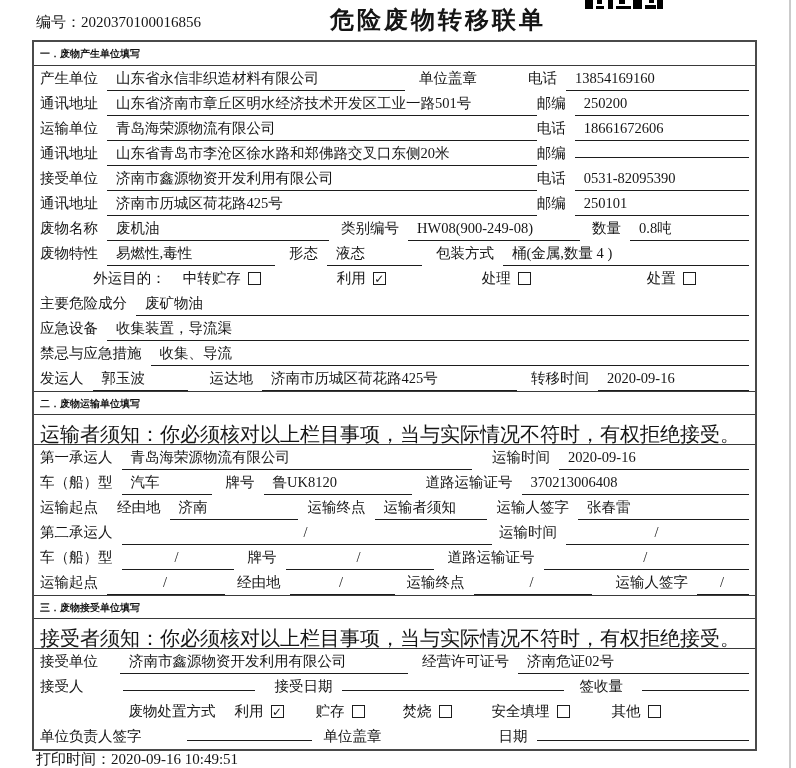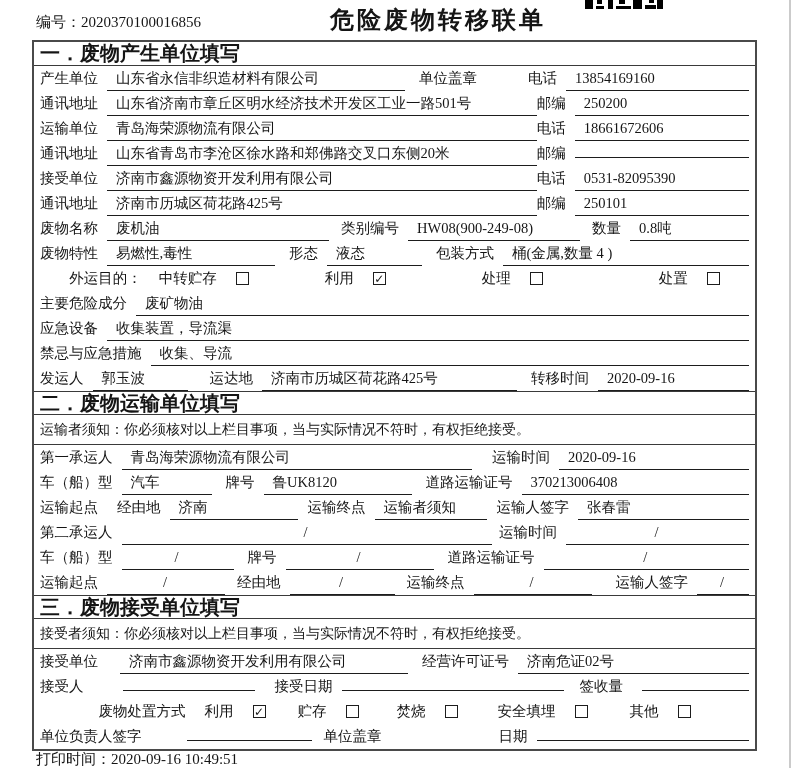--- a/index.html
+++ b/index.html
@@ -4,31 +4,31 @@
 <style>
   html,body{margin:0;padding:0;background:#fff;}
   .page{position:relative;width:796px;height:768px;background:#fff;overflow:hidden;
         font-family:"Liberation Serif","DejaVu Serif",serif;color:#151515;}
   .serial{position:absolute;left:36px;top:13px;font-size:15px;white-space:nowrap;}
   .doc-title{position:absolute;left:330px;top:4px;font-size:24px;font-weight:700;letter-spacing:3px;white-space:nowrap;}
   .qr{position:absolute;left:585px;top:0;width:78px;height:9px;}
   .qr i{position:absolute;background:#000;display:block;}
   .edge-line{position:absolute;left:789px;top:0;width:2px;height:768px;background:#cbcbcb;}
   .form{position:absolute;left:32px;top:40px;width:725px;border:2px solid #4a4a4a;box-sizing:border-box;background:#fff;}
-  .sec-h{font-family:"Liberation Sans","DejaVu Sans",sans-serif;font-weight:700;font-size:20px;
+  .sec-h{font-family:"Liberation Sans","DejaVu Sans",sans-serif;font-weight:700;font-size:10px;
          height:24px;line-height:21px;padding:1px 6px 0;box-sizing:border-box;border-bottom:1.5px solid #3a3a3a;}
   .sec-h.mid{border-top:1.5px solid #3a3a3a;}
-  .notice{height:30px;box-sizing:border-box;padding:6px 6px 0;font-size:14px;border-bottom:1.5px solid #3a3a3a;white-space:nowrap;font-family:Liberation Mono, monospace;}
+  .notice{height:30px;box-sizing:border-box;padding:6px 6px 0;font-size:20px;border-bottom:1.5px solid #3a3a3a;white-space:nowrap;font-family:Liberation Mono, monospace;}
   .row{display:flex;align-items:baseline;height:25px;box-sizing:border-box;padding:3px 6px 0;font-size:14.5px;line-height:1.35;justify-content:center;}
   .lbl{white-space:nowrap;margin-right:9px;}
   .uv{border-bottom:1px solid #1d1d1d;padding:0 2px 1px 9px;white-space:nowrap;overflow:visible;box-sizing:border-box;}
   .uv.fx{flex:1 1 auto;}
   .uv.ctr{text-align:center;padding-left:0;}
   .sp{flex:1 1 auto;}
-  .opt{display:inline-flex;align-items:center;white-space:nowrap;gap:12px;}
+  .opt{display:inline-flex;align-items:center;white-space:nowrap;}
   .cb{display:inline-flex;align-items:center;justify-content:center;width:13px;height:13px;
       border:1.5px solid #1d1d1d;box-sizing:border-box;margin-left:7px;align-self:center;
       font-size:12px;font-weight:700;line-height:1;font-family:"DejaVu Sans",sans-serif;}
   .print-time{position:absolute;left:36px;top:750px;font-size:15px;white-space:nowrap;}
 </style>
 </head>
 <body>
 
 <div class="page">
 

